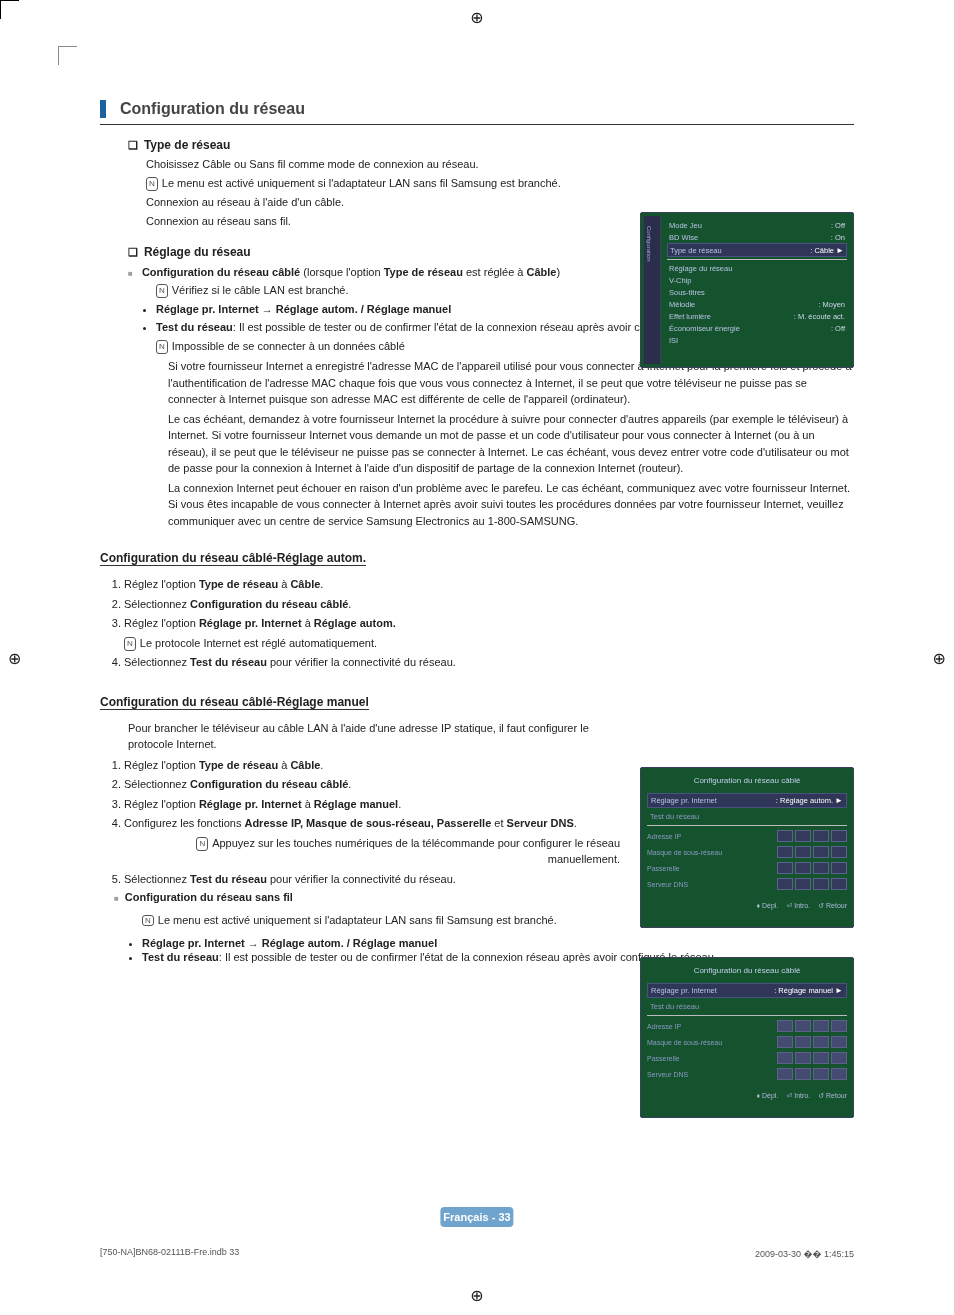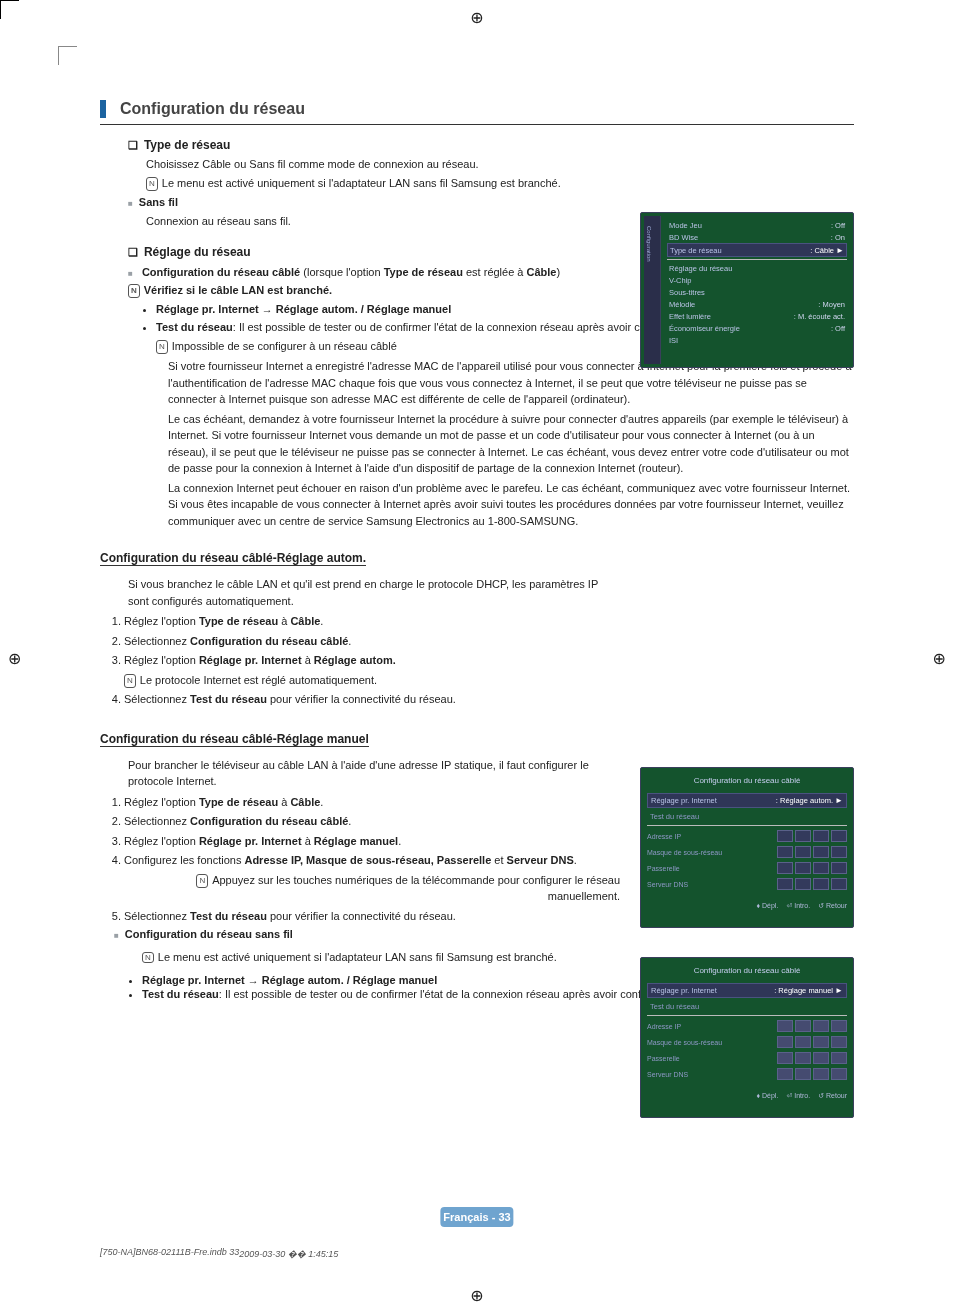--- a/index.html
+++ b/index.html
@@ -80,21 +80,21 @@
   .osd-plain-row { padding:2px 3px; color:#8e98c6; font-size:7.5px;}
   .osd-foot { display:flex; justify-content:flex-end; gap:8px; font-size:7px; color:#b0b8da; margin-top:10px;}
   .osd-foot span::before { content:"";}
   .ficon { font-size:7px;}
 
   .page-foot {
     position:absolute; left:50%; transform:translateX(-50%);
     bottom:-2px; background:#6fa4cf; color:#fff; font-weight:bold;
     padding:4px 3px; border-radius:4px; font-size:11px;
   }
-  .footline { position:absolute; bottom:-35px; left:0; right:0; display:flex; font-size:9px; color:#555;font-style:italic;}
+  .footline { position:absolute; bottom:-35px; left:0; right:0; display:flex; justify-content:space-between; font-size:9px; color:#555;}
 
   .hr-thin { border:none; border-top:1px solid #bbb; margin:2px 0;}
 </style>
 </head>
 <body>
 
 <span class="reg-top">⊕</span>
 <span class="reg-bot">⊕</span>
 <span class="reg-left">⊕</span>
 <span class="reg-right">⊕</span>
@@ -108,49 +108,48 @@
     <div class="section-title">Configuration du réseau</div>
   </div>
 
   <div style="position:relative;">
 
   <div class="body">
     <p class="sub-h"><span class="sq">❏</span><span>Type de réseau</span></p>
     <p style="margin-left:18px;">Choisissez Câble ou Sans fil comme mode de connexion au réseau.</p>
     <p style="margin-left:18px;"><span class="note">N</span><span>Le menu est activé uniquement si l'adaptateur LAN sans fil Samsung est branché.</span></p>
 
-
-    <p class="sub-h2"><span class="grey-sq">■</span><span>Sans fil</span></p>
+    <p style="margin-left:18px;">Connexion au réseau à l'aide d'un câble.</p>
+
     <p style="margin-left:18px;">Connexion au réseau sans fil.</p>
   </div>
 
   <div class="body" style="margin-top:14px;">
     <p class="sub-h"><span class="sq">❏</span><span>Réglage du réseau</span></p>
 
     <p class="sub-h2" style="font-weight:normal;">
       <span class="grey-sq">■</span>
       <b>Configuration du réseau câblé</b><span> (lorsque l'option </span><b>Type de réseau</b><span> est réglée à </span><b>Câble</b><span>)</span>
     </p>
 
-    <p style="font-weight:bold;"><span class="note">N</span><span>Vérifiez si le câble LAN est branché.</span></p>
+    <p style="margin-left:28px;"><span class="note">N</span><span>Vérifiez si le câble LAN est branché.</span></p>
     <ul class="dots">
       <li><b>Réglage pr. Internet → Réglage autom. / Réglage manuel</b></li>
       <li><b>Test du réseau</b><span>: Il est possible de tester ou de confirmer l'état de la connexion réseau après avoir configuré le réseau.</span></li>
     </ul>
-    <p style="margin-left:28px;"><span class="note">N</span><span>Impossible de se configurer à un réseau câblé</span></p>
+    <p style="margin-left:28px;"><span class="note">N</span><span>Impossible de se connecter à un données câblé</span></p>
 
     <p class="para" style="margin-left:40px;">Si votre fournisseur Internet a enregistré l'adresse MAC de l'appareil utilisé pour vous connecter à Internet pour la première fois et procède à l'authentification de l'adresse MAC chaque fois que vous vous connectez à Internet, il se peut que votre téléviseur ne puisse pas se connecter à Internet puisque son adresse MAC est différente de celle de l'appareil (ordinateur).</p>
     <p class="para" style="margin-left:40px;">Le cas échéant, demandez à votre fournisseur Internet la procédure à suivre pour connecter d'autres appareils (par exemple le téléviseur) à Internet. Si votre fournisseur Internet vous demande un mot de passe et un code d'utilisateur pour vous connecter à Internet (ou à un réseau), il se peut que le téléviseur ne puisse pas se connecter à Internet. Le cas échéant, vous devez entrer votre code d'utilisateur ou mot de passe pour la connexion à Internet à l'aide d'un dispositif de partage de la connexion Internet (routeur).</p>
     <p class="para" style="margin-left:40px;">La connexion Internet peut échouer en raison d'un problème avec le parefeu. Le cas échéant, communiquez avec votre fournisseur Internet. Si vous êtes incapable de vous connecter à Internet après avoir suivi toutes les procédures données par votre fournisseur Internet, veuillez communiquer avec un centre de service Samsung Electronics au 1-800-SAMSUNG.</p>
   </div>
 
   <div style="margin-top:10px;">
     <span class="sub-under">Configuration du réseau câblé-Réglage autom.</span>
     <div style="width:520px;">
-      <p style="margin:4px 0 4px 28px; line-height:1.5;">Si vous branchez le câble LAN et qu'il est prend en charge le protocole DHCP, les paramètres IP sont configurés automatiquement.</p>
       <ol class="steps">
         <li><span>Réglez l'option </span><b>Type de réseau</b><span> à </span><b>Câble</b><span>.</span></li>
         <li><span>Sélectionnez </span><b>Configuration du réseau câblé</b><span>.</span></li>
         <li><span>Réglez l'option </span><b>Réglage pr. Internet</b><span> à </span><b>Réglage autom.</b>
           <div style="margin:3px 0 0 0;"><span class="note">N</span><span>Le protocole Internet est réglé automatiquement.</span></div>
         </li>
         <li><span>Sélectionnez </span><b>Test du réseau</b><span> pour vérifier la connectivité du réseau.</span></li>
       </ol>
     </div>
   </div>

